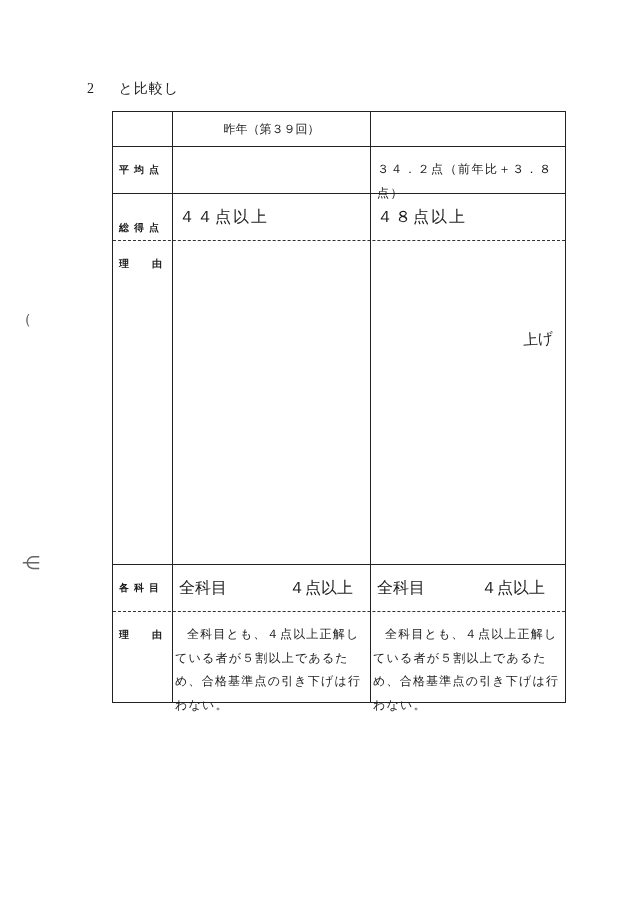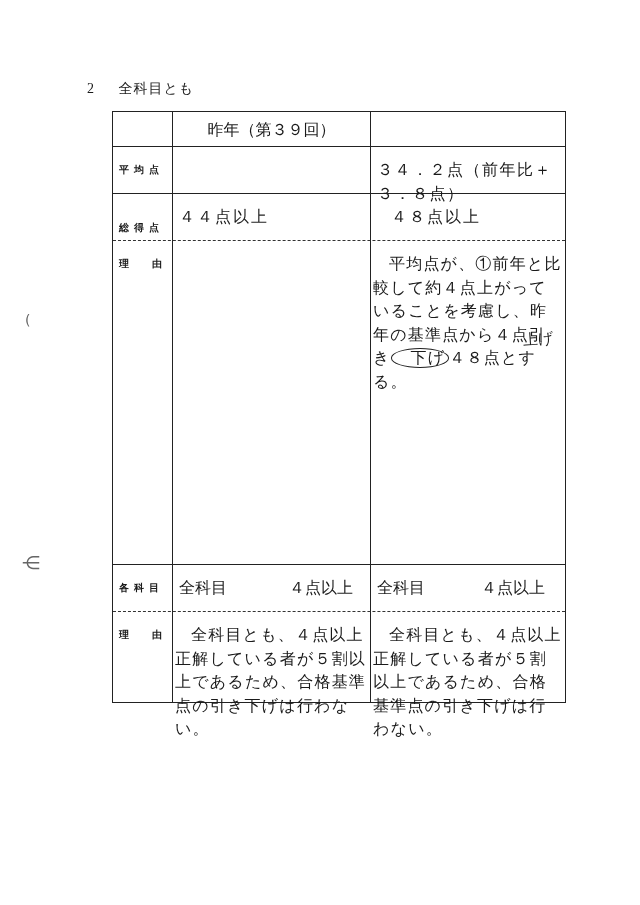--- a/index.html
+++ b/index.html
@@ -6,60 +6,57 @@
     body {
       width: 640px; height: 905px; background: #ffffff; position: relative; overflow: hidden;
       font-family: "DejaVu Serif", "Liberation Serif", serif; color: #1a1a1a;
     }
     .section-title { position: absolute; left: 87px; top: 80px; font-size: 14px; letter-spacing: 1px; }
     .section-title .num { margin-right: 18px; font-family: "Liberation Serif", serif; }
     .tbl { position: absolute; left: 112px; top: 111px; width: 454px; height: 592px; border: 1.5px solid #222; box-sizing: border-box; }
     .vline { position: absolute; top: 0; bottom: 0; width: 0; border-left: 1.5px solid #222; }
     .hline { position: absolute; left: 0; right: 0; height: 0; border-top: 1.5px solid #222; }
     .hline.dashed { border-top: 1.5px dashed #333; }
-    .cell { position: absolute; font-size: 16px; line-height: 23.5px; }
+    .cell { position: absolute; font-size: 12px; line-height: 23.5px; }
     .label { letter-spacing: 5px; font-family: "DejaVu Sans", "Liberation Sans", sans-serif; font-weight: bold; font-size: 10px; }
     .head { text-align: center; }
     .para { text-indent: 1em; letter-spacing: 1.2px; word-break: break-all; }
     .bold { font-family: "DejaVu Sans", "Liberation Sans", sans-serif; font-weight: normal; font-size: 16px; }
     .circled { display: inline-block; border: 1.2px solid #222; border-radius: 50%; padding: 0 3px; line-height: 18px; }
     .handwriting { position: absolute; left: 523px; top: 330px; font-family: "DejaVu Sans", sans-serif; font-size: 15px; transform: rotate(-4deg); color: #222; }
     .margin-mark { position: absolute; color: #666; font-family: "DejaVu Sans", sans-serif; }
   </style>
 </head>
 <body>
 
 <div class="section-title">
   <span class="num">2</span>
-  <span>全科目とも</span>
+  <span>と比較し</span>
 </div>
 
 <div class="tbl">
   <div class="vline" style="left:59px"></div>
   <div class="vline" style="left:257px"></div>
   <div class="hline" style="top:34px"></div>
   <div class="hline" style="top:81px"></div>
   <div class="hline dashed" style="top:128px"></div>
   <div class="hline" style="top:452px"></div>
   <div class="hline dashed" style="top:499px"></div>
 
   <div class="cell head" style="left:60px; width:197px; top:6px;">昨年（第３９回）</div>
 
   <div class="cell label" style="left:6px; top:46px;">平均点</div>
   <div class="cell" style="left:264px; top:46px; letter-spacing:1.5px;">３４．２点（前年比＋３．８点）</div>
 
   <div class="cell label" style="left:6px; top:104px;">総得点</div>
   <div class="cell bold" style="left:66px; top:93px; letter-spacing:2px;">４４点以上</div>
-  <div class="cell bold" style="left:264px; top:93px; letter-spacing:2px;margin-left:14px;">４８点以上</div>
+  <div class="cell bold" style="left:264px; top:93px; letter-spacing:2px;">４８点以上</div>
 
   <div class="cell label" style="left:6px; top:140px;">
     <span>理</span><span style="display:inline-block;width:18px"></span><span>由</span>
-  </div>
-  <div class="cell para" style="left:260px; width:190px; top:140px;">
-    <span>平均点が、①前年と比較して約４点上がっていることを考慮し、昨年の基準点から４点引き</span><span class="circled">下げ</span><span>４８点とする。</span>
   </div>
 
   <div class="cell label" style="left:6px; top:464px;">各科目</div>
   <div class="cell bold" style="left:66px; top:464px;">全科目</div>
   <div class="cell bold" style="left:176px; top:464px;">４点以上</div>
   <div class="cell bold" style="left:264px; top:464px;">全科目</div>
   <div class="cell bold" style="left:368px; top:464px;">４点以上</div>
 
   <div class="cell label" style="left:6px; top:511px;">
     <span>理</span><span style="display:inline-block;width:18px"></span><span>由</span>

